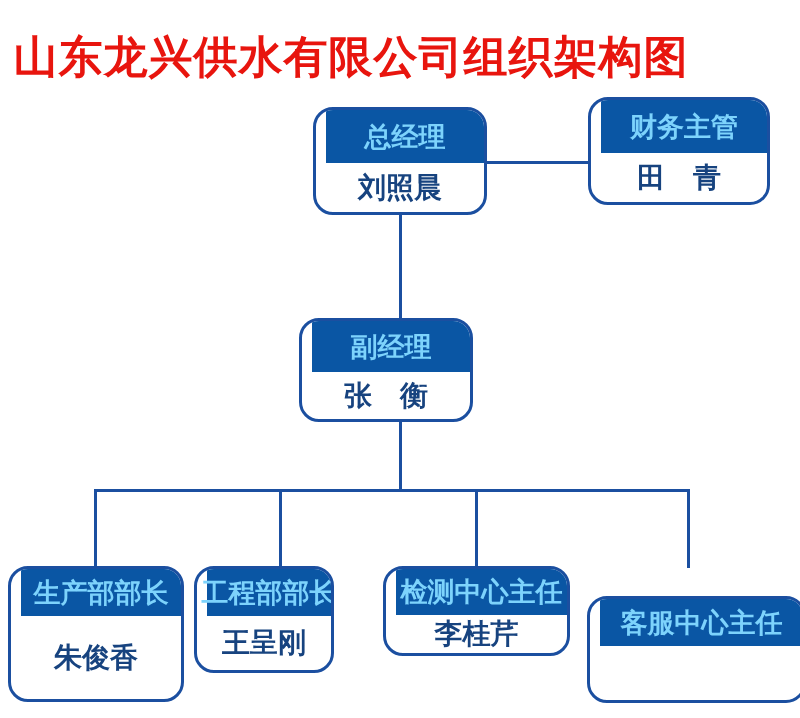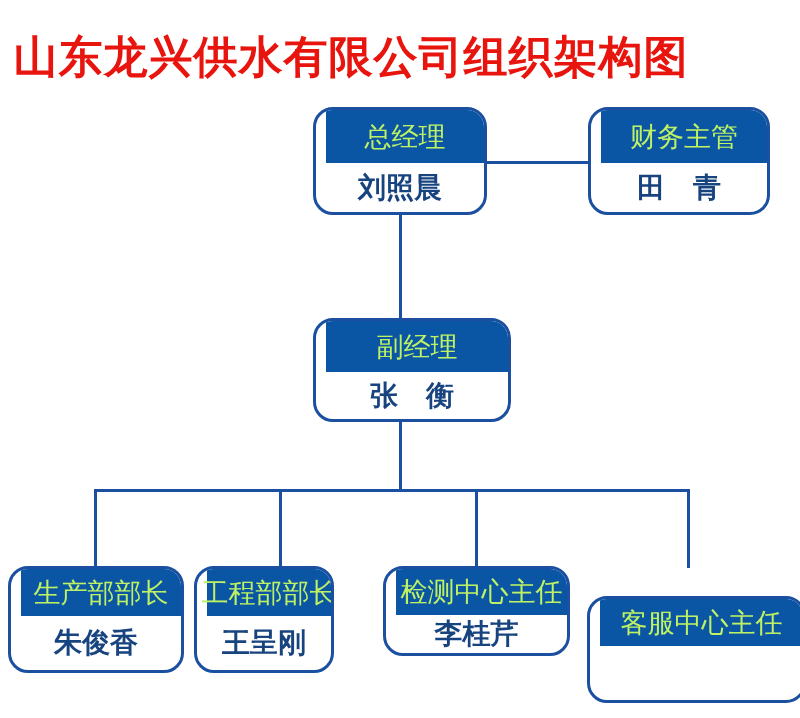--- a/index.html
+++ b/index.html
@@ -32,22 +32,22 @@
     box-sizing: border-box;
     background: #ffffff;
     border: 3px solid var(--box-border, #1b4fa0);
     border-radius: 20px;
     overflow: hidden;
     display: flex;
     flex-direction: column;
   }
   .node .role {
     background: var(--box-fill, #0a56a4);
-    color: #bef264;
-    font-weight: normal;
+    color: #7dd3fc;
+    font-weight: bold;
     display: flex;
     align-items: center;
     justify-content: center;
     white-space: nowrap;
     margin-left: 10px;
   }
   .node .name {
     flex: 1;
     display: flex;
     align-items: center;
@@ -59,25 +59,25 @@
     border-radius: 17px;
   }
   .connector {
     position: absolute;
     background: var(--box-border, #1b4fa0);
   }
 
   
   #node-gm        { left: 313px; top: 107px; width: 174px; height: 108px; }
   #node-gm .role  { height: 53px; font-size: 27px; }
-  #node-fin       { left: 588px; top: 107px; width: 182px; height: 108px; }
+  #node-fin       { left: 588px; top: 97px; width: 182px; height: 108px; }
   #node-fin .role { height: 53px; font-size: 27px; }
-  #node-dep       { left: 313px; top: 318px; width: 198px; height: 104px; }
+  #node-dep       { left: 299px; top: 318px; width: 174px; height: 104px; }
   #node-dep .role { height: 51px; font-size: 27px; }
-  #node-prod      { left: 8px;   top: 566px; width: 176px; height: 107px; }
+  #node-prod      { left: 8px;   top: 566px; width: 176px; height: 136px; }
   #node-eng       { left: 194px; top: 566px; width: 140px; height: 107px; }
   #node-test      { left: 383px; top: 566px; width: 187px; height: 90px; }
   #node-serv      { left: 587px; top: 596px; width: 219px; height: 107px; }
   #node-prod .role, #node-eng .role, #node-test .role, #node-serv .role {
     height: 47px; font-size: 27px;
   }
 
   
   #conn-gm-fin    { left: 485px; top: 161px; width: 105px; height: 3px; }
   #conn-gm-dep    { left: 399px; top: 214px; width: 3px;  height: 105px; }

